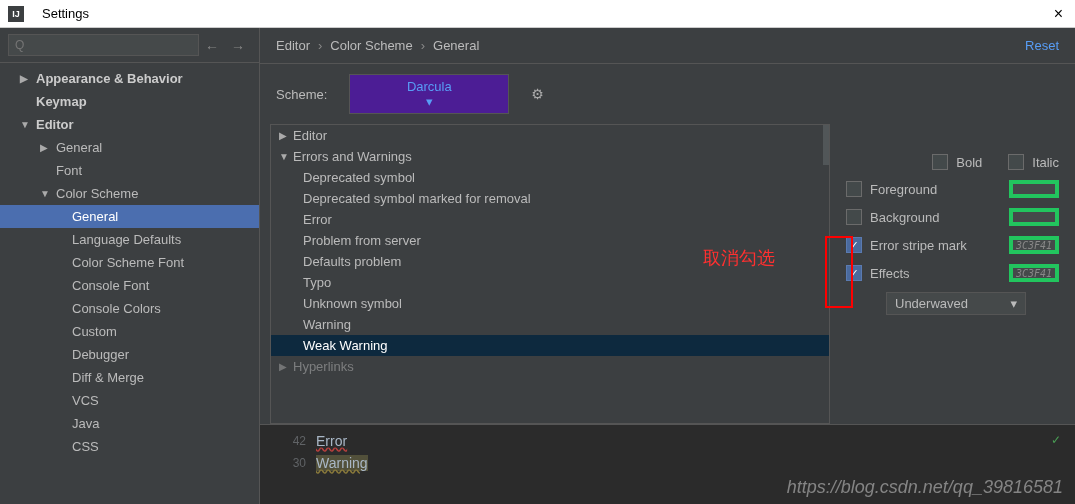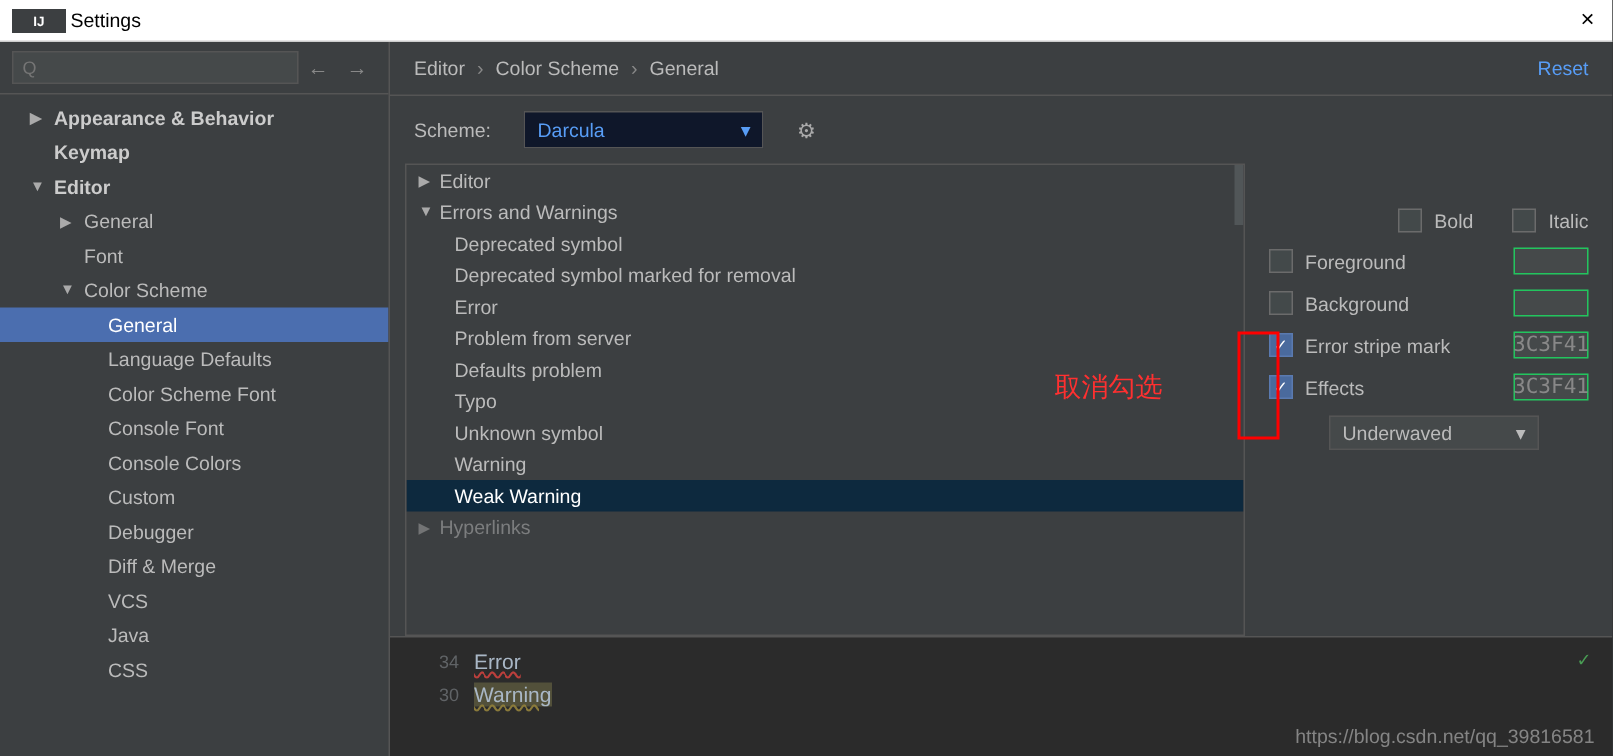--- a/index.html
+++ b/index.html
@@ -1,63 +1,63 @@
 <!DOCTYPE html>
 <html><head>
 <meta charset="utf-8">
 <style>
 * { box-sizing: border-box; margin: 0; padding: 0; font-family: "Segoe UI", sans-serif; }
 body { background: #2b2b2b; color: #bbb; font-size: 13px; width: 1075px; height: 504px; overflow: hidden; position: relative; }
 .titlebar { background: #fff; height: 28px; display: flex; align-items: center; padding: 0 8px; color: #000; border-bottom: 1px solid #ccc; }
-.titlebar .icon { width: 36px; height: 16px; background: #3c3f41; margin-right: 3px; display: flex; align-items: center; justify-content: center; color: #fff; font-size: 9px; font-weight: bold; }
+.titlebar .icon { width: 16px; height: 16px; background: #3c3f41; margin-right: 18px; display: flex; align-items: center; justify-content: center; color: #fff; font-size: 9px; font-weight: bold; }
 .titlebar .close { margin-left: auto; font-size: 16px; cursor: pointer; padding: 0 4px; }
 .content { display: flex; height: calc(100% - 28px); background: #3c3f41; }
 .sidebar { width: 260px; background: #3c3f41; border-right: 1px solid #555; display: flex; flex-direction: column; }
 .search-row { display: flex; align-items: center; padding: 6px 8px; border-bottom: 1px solid #555; }
 .search-input { flex: 1; background: #45494a; border: 1px solid #555; color: #888; padding: 3px 6px; font-size: 12px; }
 .nav-btn { color: #888; padding: 0 6px; font-size: 14px; cursor: pointer; }
 .tree { flex: 1; overflow-y: auto; padding-top: 4px; }
 .tree-item { padding: 4px 8px 4px 20px; cursor: pointer; color: #bbb; display: flex; align-items: center; }
 .tree-item.bold { font-weight: 600; color: #ccc; }
 .tree-item.selected { background: #4b6eaf; color: #fff; }
 .tree-item .arrow { width: 12px; display: inline-block; margin-right: 4px; color: #aaa; font-size: 10px; }
 .tree-item.l1 { padding-left: 20px; }
 .tree-item.l2 { padding-left: 40px; }
 .tree-item.l4 { padding-left: 72px; }
 .main { flex: 1; display: flex; flex-direction: column; background: #3c3f41; position: relative; }
 .breadcrumb { padding: 10px 16px; border-bottom: 1px solid #555; display: flex; align-items: center; }
 .breadcrumb span { color: #bbb; }
 .breadcrumb .sep { margin: 0 8px; color: #888; }
 .breadcrumb .reset { margin-left: auto; color: #589df6; cursor: pointer; }
 .scheme-row { padding: 10px 16px; display: flex; align-items: center; gap: 22px; }
-.scheme-select { background: #0f172a; border: 1px solid #555; color: #589df6; padding: 4px 8px; width: 160px; display: flex; align-items: center; justify-content: space-between; cursor: pointer; }
+.scheme-select { background: #4c1d95; border: 1px solid #555; color: #589df6; padding: 4px 8px; width: 160px; display: flex; align-items: center; justify-content: space-between; cursor: pointer; flex-direction: column; }
 .gear { color: #aaa; cursor: pointer; font-size: 14px; }
 .mid-section { display: flex; flex: 1; min-height: 0; }
 .categories { width: 560px; border: 1px solid #555; margin-left: 10px; overflow-y: auto; }
 .cat-item { padding: 3px 8px; cursor: pointer; color: #bbb; display: flex; align-items: center; }
 .cat-item.selected { background: #0d293e; color: #fff; }
 .cat-item .arrow { width: 14px; display: inline-block; font-size: 10px; color: #aaa; }
 .cat-item.l1 { padding-left: 8px; }
 .cat-item.l2 { padding-left: 32px; }
 .options { flex: 1; padding: 10px 16px; position: relative; }
 .opt-row { display: flex; align-items: center; margin-bottom: 10px; gap: 8px; }
 .opt-row.right { justify-content: flex-end; margin-top: 20px; }
 .checkbox { width: 16px; height: 16px; border: 1px solid #6b6b6b; background: #43494a; display: flex; align-items: center; justify-content: center; cursor: pointer; font-size: 11px; color: #fff; }
 .checkbox.checked { background: #4a6a9d; border-color: #5a7ab0; }
-.swatch { width: 50px; height: 18px; border: 1px solid #22c55e; background: #45494a; display: flex; align-items: center; justify-content: center; font-size: 14px; color: #888; font-family: monospace; }
+.swatch { width: 50px; height: 18px; border: 4px solid #22c55e; background: #45494a; display: flex; align-items: center; justify-content: center; font-size: 10px; color: #888; font-family: monospace; font-style: italic; }
 .effects-select { background: #45494a; border: 1px solid #555; color: #bbb; padding: 3px 8px; width: 140px; display: flex; align-items: center; justify-content: space-between; cursor: pointer; margin-left: 40px; }
 .red-box { position: absolute; border: 2px solid #ff0000; pointer-events: none; }
 .annotation { position: absolute; color: #ff3030; font-size: 18px; }
 .preview { height: 80px; background: #2b2b2b; border-top: 1px solid #555; padding: 8px 16px; font-family: monospace; font-size: 14px; position: relative; margin-top: auto; }
 .preview-line { display: flex; align-items: center; margin-bottom: 6px; }
 .line-num { color: #606366; width: 30px; text-align: right; margin-right: 10px; font-size: 12px; }
 .err-text { text-decoration: underline wavy #bc3f3c; color: #a9b7c6; }
 .warn-text { background: #52503a; color: #a9b7c6; text-decoration: underline wavy #8a7a3a; }
 .check-icon { position: absolute; right: 14px; top: 8px; color: #499c54; font-size: 12px; }
-.watermark { position: absolute; right: 12px; bottom: 6px; color: #aaa; font-size: 13px; opacity: 0.7; }
+.watermark { position: absolute; right: 12px; bottom: 6px; color: #aaa; font-size: 18px; opacity: 0.7; font-style: italic; }
 .side-scroll { width: 6px; background: #515658; position: absolute; right: 0; top: 0; height: 40px; }
 </style>
 </head>
 <body>
 
 <div class="titlebar">
   <span class="icon">IJ</span>
   <span>Settings</span>
   <span class="close">×</span>
 </div>
@@ -227,21 +227,21 @@
             <span>▾</span>
           </div>
         </div>
         <div class="red-box" style="left:-5px; top:112px; width:28px; height:72px;"></div>
       </div>
     </div>
 
     <div class="preview">
       <span class="check-icon">✓</span>
       <div class="preview-line">
-        <span class="line-num">34</span>
+        <span class="line-num">42</span>
         <span class="err-text">Error</span>
       </div>
       <div class="preview-line">
         <span class="line-num">30</span>
         <span class="warn-text">Warning</span>
       </div>
     </div>
 
     <div class="annotation" style="right:300px; top:218px;">取消勾选</div>
   </div>

